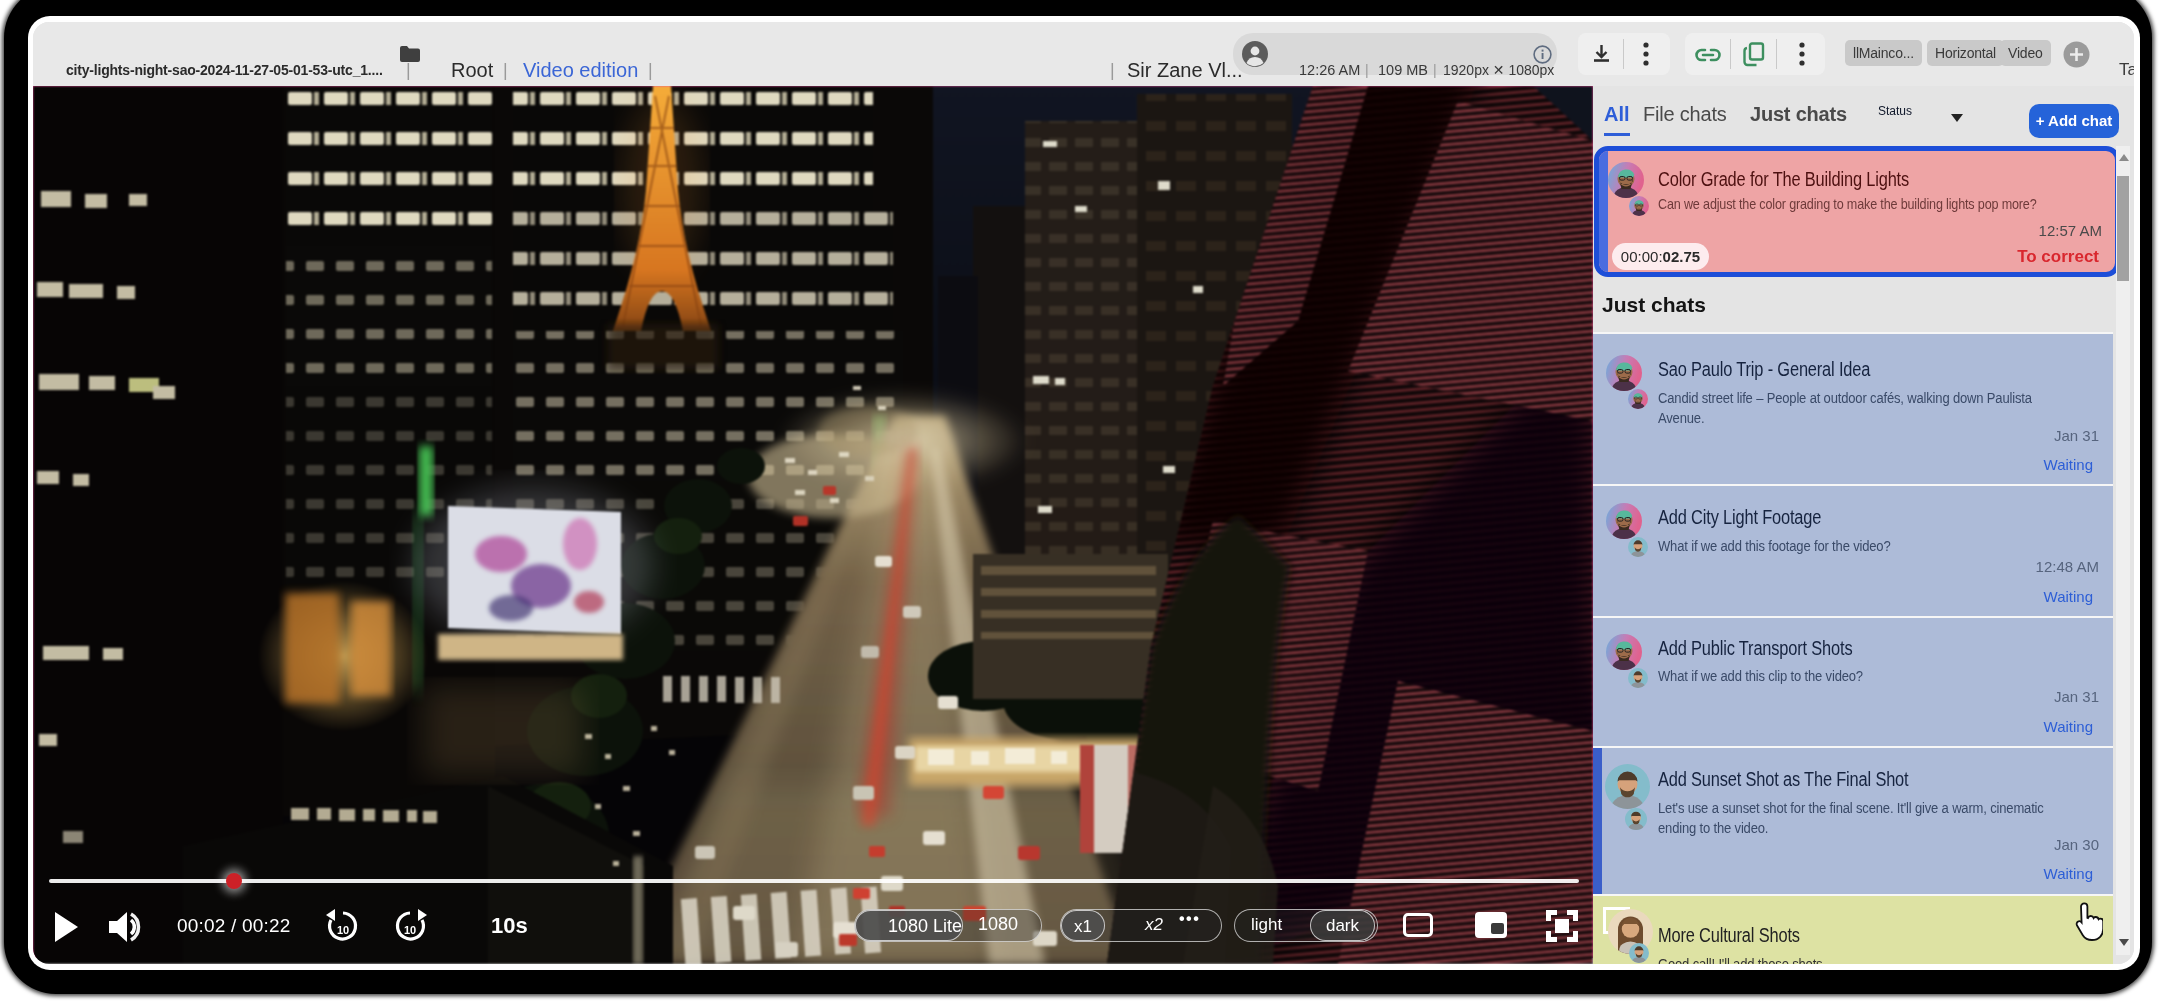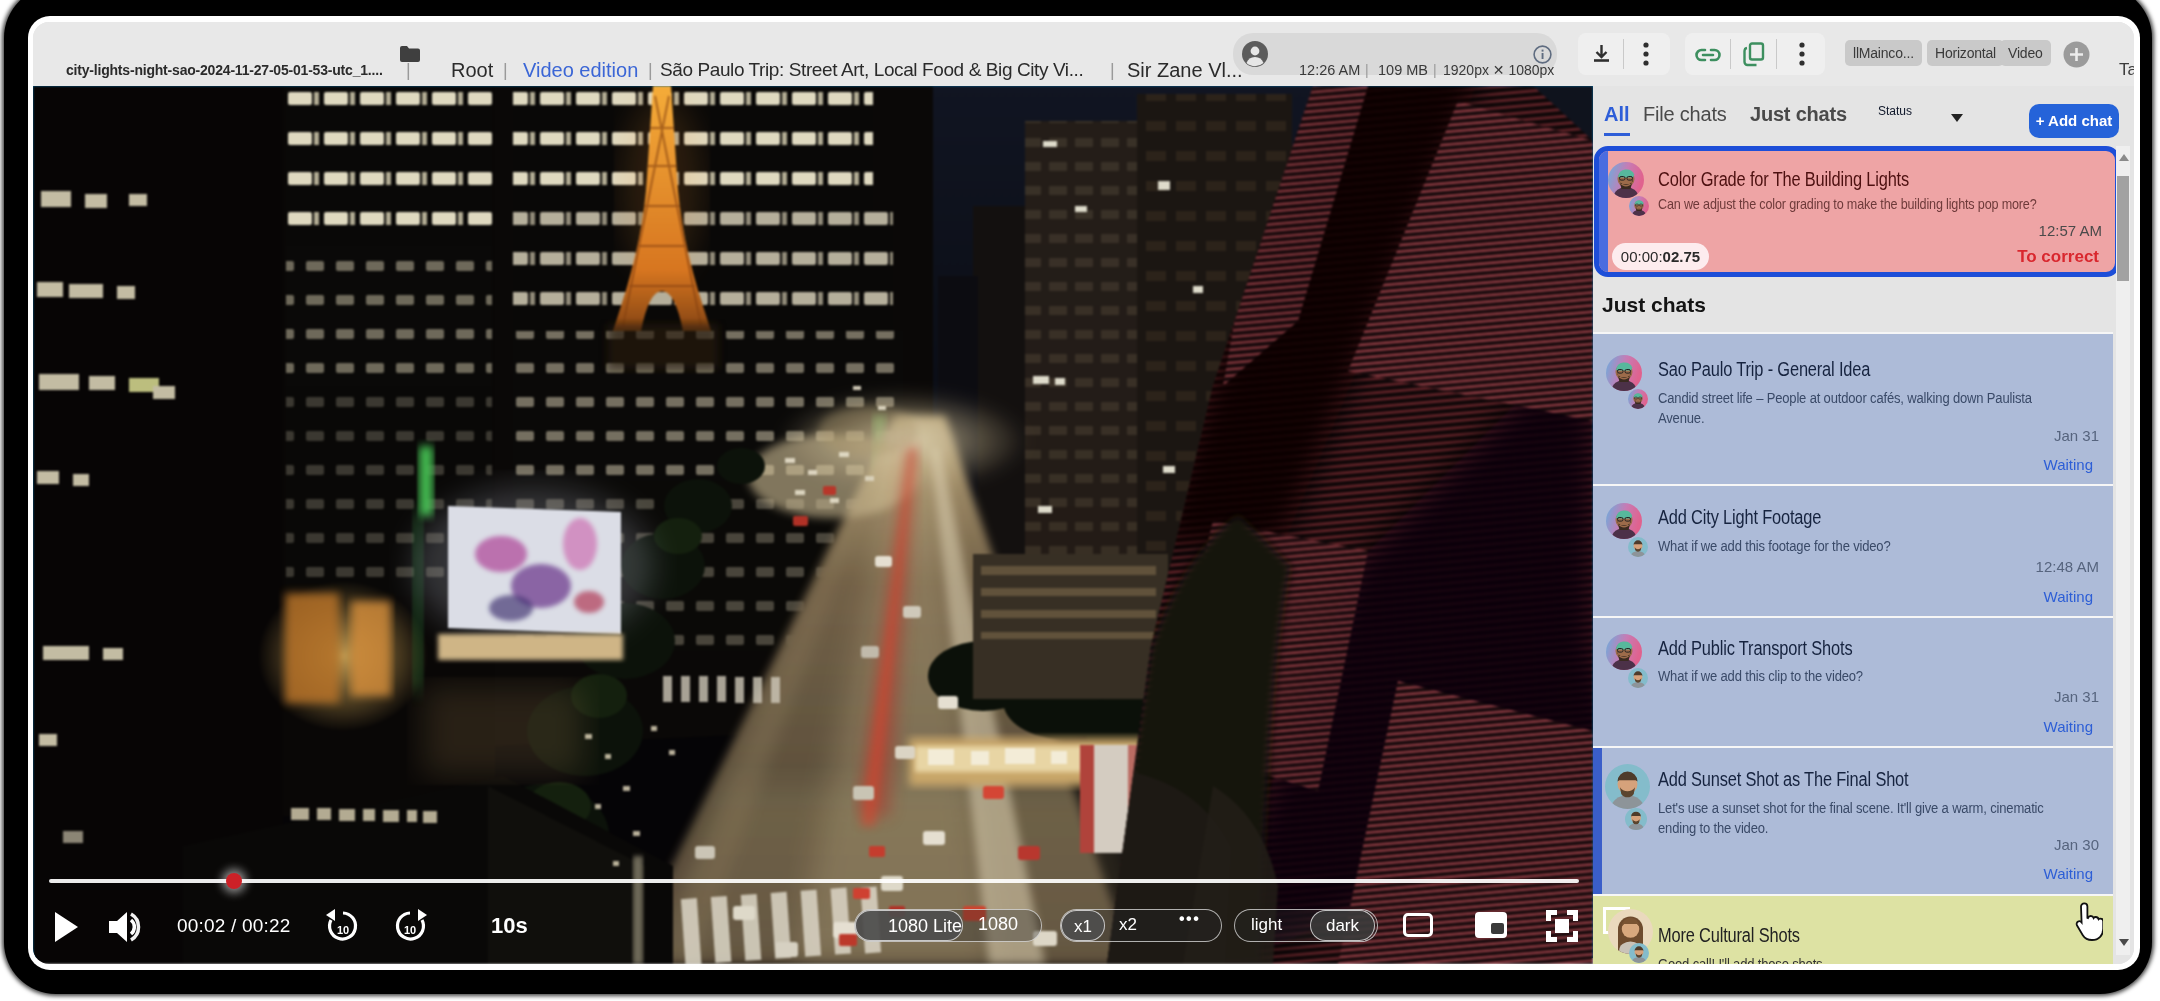--- a/index.html
+++ b/index.html
@@ -15,21 +15,21 @@
   .pill{position:absolute;background:#d9d9d9;border-radius:20px;}
   .tagp{position:absolute;top:18px;height:26px;line-height:26px;background:#c9c9c9;border-radius:5px;color:#3a3a3a;font-size:14px;padding:0 8px;letter-spacing:-0.2px;}
   
   #side{position:absolute;left:1560px;top:64px;width:541px;height:878px;background:#e4e4e4;}
   .card{position:absolute;left:0px;width:520px;background:#adbbd8;}
   .ctitle{position:absolute;left:65px;font-size:20px;color:#16233f;white-space:nowrap;letter-spacing:-0.2px;transform:scaleX(0.82);transform-origin:0 50%;}
   .cbody{position:absolute;left:65px;font-size:15.5px;color:#3a4a68;line-height:20px;letter-spacing:-0.2px;transform:scaleX(0.84);transform-origin:0 0;}
   .cdate{position:absolute;right:14px;font-size:15px;color:#56647e;}
   .cwait{position:absolute;right:20px;font-size:15px;font-weight:normal;color:#2d5ed6;}
   
-  #video{position:absolute;left:0;top:64px;width:1560px;height:872px;background:#0369a1;}
+  #video{position:absolute;left:0;top:64px;width:1560px;height:872px;background:#ec4899;}
 </style>
 </head>
 <body>
 <div id="frame"></div>
 <div id="win"></div>
 <div id="app">
   <div id="video"><svg style="filter:blur(0.8px)" width="1560" height="878" viewBox="0 0 1560 878">
 <defs>
   <linearGradient id="sky" x1="0" y1="0" x2="0" y2="1">
     <stop offset="0" stop-color="#121624"></stop>
@@ -371,21 +371,21 @@
           <text x="17" y="26" font-size="11" font-weight="bold" fill="#fff" text-anchor="middle" font-family="Liberation Sans">10</text>
         </svg>
     <div class="abs" style="left:458px;top:827px;font-size:22px;font-weight:bold;color:#fff;">10s</div>
 
     <div class="abs" style="left:821px;top:823px;width:188px;height:33px;border:1.5px solid rgba(225,225,225,0.75);border-radius:17px;background:rgba(40,40,40,0.35);"></div>
     <div class="abs" style="left:822px;top:824px;width:108px;height:31px;border-radius:16px;background:rgba(78,78,78,0.88);border:1px solid rgba(230,230,230,0.8);color:#fff;font-size:18px;text-align:right;line-height:31px;">1080 Lite</div>
     <div class="abs" style="left:945px;top:828px;font-size:18px;color:#fff;">1080</div>
 
     <div class="abs" style="left:1027px;top:823px;width:162px;height:33px;border:1.5px solid rgba(225,225,225,0.75);border-radius:17px;background:rgba(40,40,40,0.35);"></div>
     <div class="abs" style="left:1028px;top:824px;width:44px;height:31px;border-radius:16px;background:rgba(78,78,78,0.88);border:1px solid rgba(230,230,230,0.8);color:#fff;font-size:17px;text-align:center;line-height:31px;">x1</div>
-    <div class="abs" style="left:1086px;top:829px;font-size:17px;color:#fff;">x2</div>
+    <div class="abs" style="left:1112px;top:829px;font-size:17px;color:#fff;font-style:italic;">x2</div>
     <div class="abs" style="left:1146px;top:824px;font-size:16px;color:#fff;letter-spacing:1.5px;font-weight:bold;">•••</div>
 
     <div class="abs" style="left:1201px;top:823px;width:144px;height:33px;border:1.5px solid rgba(225,225,225,0.75);border-radius:17px;background:rgba(40,40,40,0.35);"></div>
     <div class="abs" style="left:1218px;top:829px;font-size:17px;color:#fff;">light</div>
     <div class="abs" style="left:1277px;top:824px;width:65px;height:31px;border-radius:16px;background:rgba(60,60,60,0.85);border:1px solid rgba(230,230,230,0.8);color:#fff;font-size:17px;text-align:center;line-height:30px;">dark</div>
 
     <div class="abs" style="left:1370px;top:827px;width:30px;height:24px;border:3.5px solid #fff;border-radius:5px;"></div>
     <div class="abs" style="left:1442px;top:826px;width:32px;height:26px;background:#fff;border-radius:4px;"></div>
     <div class="abs" style="left:1458px;top:837px;width:13px;height:11px;background:#3a3a3a;border-radius:2px;"></div>
     <svg class="abs" style="left:1513px;top:824px;" width="32" height="32" viewBox="0 0 32 32">
@@ -402,21 +402,20 @@
   <div id="hdr">
     <div class="htx" style="left:9px;font-weight:bold;font-size:14px;letter-spacing:-0.2px;">city-lights-night-sao-2024-11-27-05-01-53-utc_1....</div>
     <div class="htx sep" style="left:349px;">|</div>
     <svg class="abs" style="left:366px;top:23px;" width="22" height="18" viewBox="0 0 22 18">
         <path d="M1 3 a2 2 0 0 1 2-2 h5 l2 2.5 h9 a2 2 0 0 1 2 2 V15 a2 2 0 0 1-2 2 H3 a2 2 0 0 1-2-2 Z" fill="#3f3f3f"></path>
       </svg>
     <div class="htx" style="left:394px;font-size:20px;">Root</div>
     <div class="htx sep" style="left:446px;">|</div>
     <div class="htx" style="left:466px;color:#3b66d6;font-size:20px;">Video edition</div>
     <div class="htx sep" style="left:591px;">|</div>
-    <div class="htx" style="left:603px;font-size:19px;letter-spacing:-0.4px;">São Paulo Trip: Street Art, Local Food &amp; Big City Vi...</div>
     <div class="htx sep" style="left:1053px;">|</div>
     <div class="htx" style="left:1070px;font-size:20px;">Sir Zane Vl...</div>
     <div class="pill" style="left:1200px;top:11px;width:324px;height:42px;"></div>
     <svg class="abs" style="left:1208px;top:18px;" width="28" height="28" viewBox="0 0 28 28">
         <circle cx="14" cy="14" r="13" fill="#5c5c5c"></circle>
         <circle cx="14" cy="11" r="4.4" fill="#e6e6e6"></circle>
         <path d="M5.5 23 a9 9 0 0 1 17 0 a13 13 0 0 1-17 0Z" fill="#e6e6e6"></path>
       </svg>
     <div class="htx" style="left:1242px;font-size:14.5px;color:#3a3a3a;">12:26 AM</div>
     <div class="htx sep" style="left:1308px;font-size:14px;">|</div>

